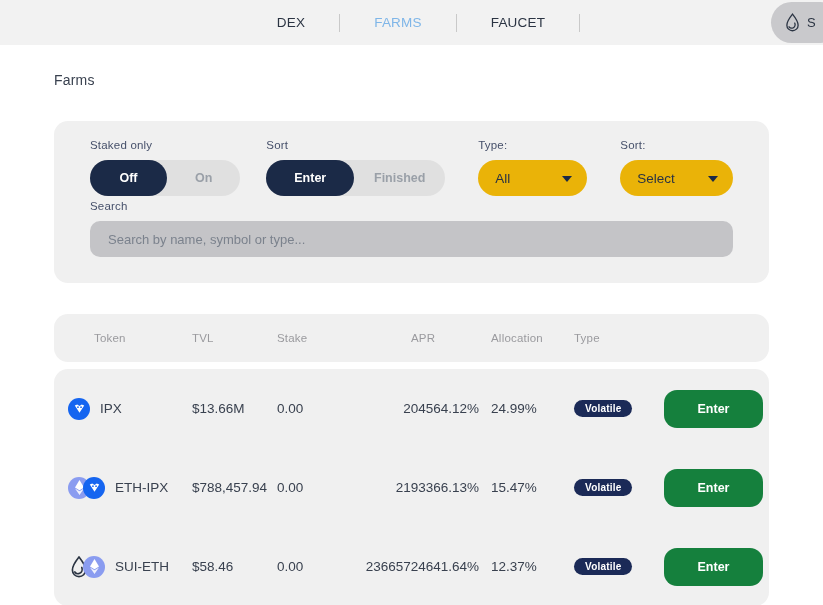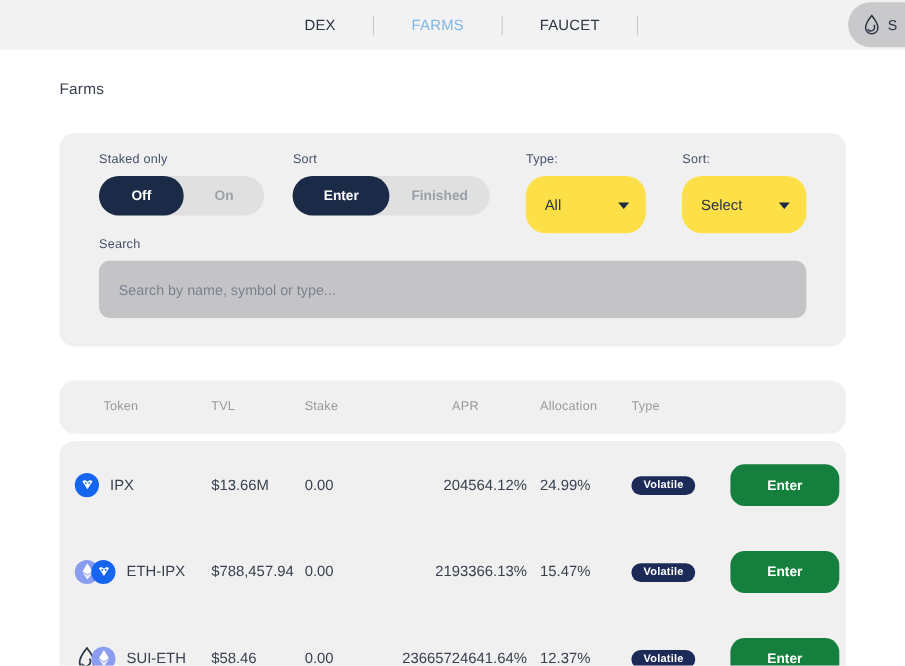--- a/index.html
+++ b/index.html
@@ -110,22 +110,22 @@
   }
   .toggle .opt.sel {
     background: #1b2a47;
     color: #ffffff;
   }
   .toggle.w-staked .opt.sel { flex: 0 0 77px; }
   .toggle.w-state  .opt.sel { flex: 0 0 88px; }
 
   .select {
     position: relative;
-    height: 52px;
-    background: #fde047;
+    height: 36px;
+    background: #eab308;
     border-radius: 18px;
     display: flex;
     align-items: center;
     padding: 0 17px;
     cursor: pointer;
   }
   .select .val { font-size: 13.5px; color: #2b3443; }
   .select .caret {
     position: absolute;
     right: 15px;
@@ -133,21 +133,21 @@
     margin-top: -2px;
     width: 0; height: 0;
     border-left: 5px solid transparent;
     border-right: 5px solid transparent;
     border-top: 6px solid #1b2a47;
   }
 
   .search-block { margin-top: 4px; }
   .search-input {
     width: 100%;
-    height: 52px;
+    height: 36px;
     background: #c4c4c7;
     border: none;
     border-radius: 10px;
     padding: 0 18px;
     font-size: 13px;
     color: #2b3443;
     font-family: "Liberation Sans", sans-serif;
     outline: none;
   }
   .search-input::placeholder { color: #7b828d; }

